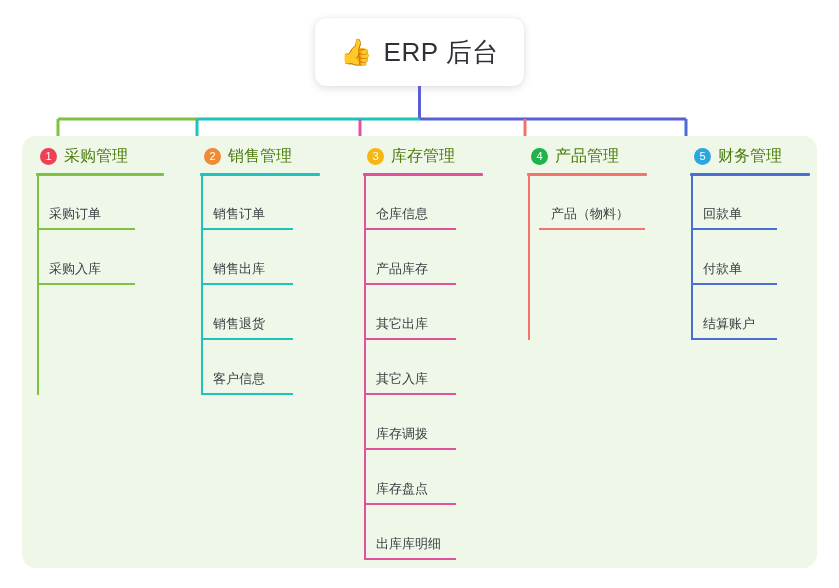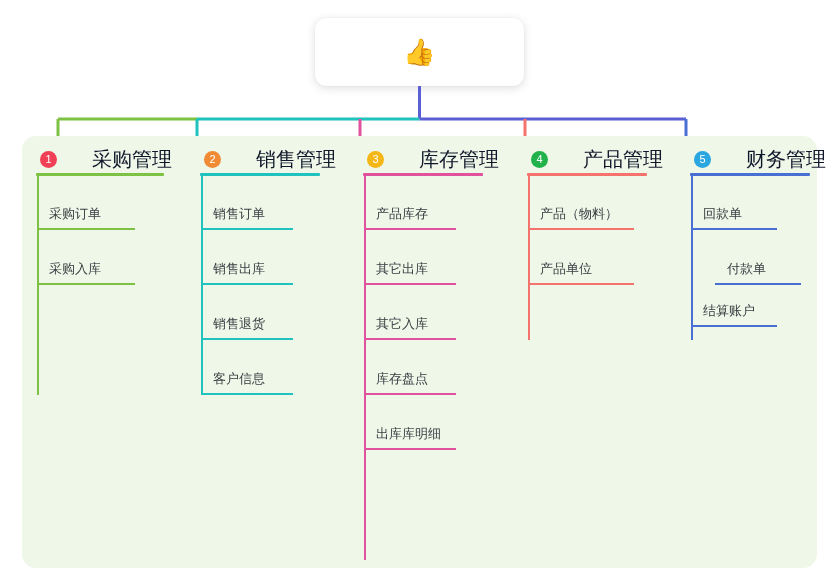--- a/index.html
+++ b/index.html
@@ -104,23 +104,22 @@
     height: 17px;
     border-radius: 50%;
     color: #ffffff;
     font-size: 11px;
     line-height: 17px;
     text-align: center;
     font-weight: normal;
     flex: 0 0 auto;
   }
   .col-title {
-    font-size: 20px;
-    color: #0f172a;
-    margin-left: 28px;
+    font-size: 16px;
+    color: #4d7c0f;
   }
   .col-underline {
     position: absolute;
     left: 14px;
     top: 37px;
     height: 3px;
     border-radius: 1px;
   }
 
   
@@ -153,20 +152,21 @@
     height: 2px;
   }
 </style>
 </head>
 <body>
 
 <div id="mindmap-root">
 
   <div class="root-node">
     <span class="root-emoji">👍</span>
+    <span class="root-title">ERP 后台</span>
   </div>
 
   <svg class="connectors" width="839" height="588" viewBox="0 0 839 588">
     <g id="connector-group">
         <line x1="419.5" y1="86" x2="419.5" y2="119" stroke="#5b5fd6" stroke-width="3"></line>
         <line x1="58" y1="119" x2="197" y2="119" stroke="#7dc242" stroke-width="3"></line>
         <line x1="197" y1="119" x2="419.5" y2="119" stroke="#1fc2bd" stroke-width="3"></line>
         <line x1="419.5" y1="119" x2="686" y2="119" stroke="#5b5fd6" stroke-width="3"></line>
         <line x1="58" y1="119" x2="58" y2="143" stroke="#7dc242" stroke-width="3"></line>
         <line x1="197" y1="119" x2="197" y2="143" stroke="#1fc2bd" stroke-width="3"></line>
@@ -225,76 +225,80 @@
       </div>
       <div class="column col-2">
         <div class="col-header">
           <span class="badge" style="background: rgb(245, 183, 22);">3</span>
           <span class="col-title">库存管理</span>
         </div>
         <div class="col-underline" style="width: 120px; background: rgb(224, 82, 156);"></div>
         <div class="spine" style="left: 15px; height: 385px; background: rgb(224, 82, 156);"></div>
         <div class="children" style="left: 15px;">
           <div class="child" style="height: 55px; width: 92px;">
+            <span class="child-label">仓库信息</span>
+            <div class="child-underline" style="width: 92px; background: rgb(224, 82, 156);"></div>
+          </div>
+          <div class="child" style="height: 55px; width: 92px;">
             <span class="child-label">产品库存</span>
             <div class="child-underline" style="width: 92px; background: rgb(224, 82, 156);"></div>
           </div>
           <div class="child" style="height: 55px; width: 92px;">
             <span class="child-label">其它出库</span>
             <div class="child-underline" style="width: 92px; background: rgb(224, 82, 156);"></div>
           </div>
           <div class="child" style="height: 55px; width: 92px;">
             <span class="child-label">其它入库</span>
+            <div class="child-underline" style="width: 92px; background: rgb(224, 82, 156);"></div>
+          </div>
+          <div class="child" style="height: 55px; width: 92px;">
+            <span class="child-label">库存调拨</span>
             <div class="child-underline" style="width: 92px; background: rgb(224, 82, 156);"></div>
           </div>
           <div class="child" style="height: 55px; width: 92px;">
             <span class="child-label">库存盘点</span>
             <div class="child-underline" style="width: 92px; background: rgb(224, 82, 156);"></div>
           </div>
           <div class="child" style="height: 55px; width: 92px; padding-left: 46px;">
             <span class="child-label">出库库明细</span>
             <div class="child-underline" style="width: 92px; background: rgb(224, 82, 156);"></div>
           </div>
         </div>
       </div>
       <div class="column col-3">
         <div class="col-header">
           <span class="badge" style="background: rgb(33, 178, 75);">4</span>
           <span class="col-title">产品管理</span>
         </div>
         <div class="col-underline" style="width: 120px; background: rgb(244, 115, 108);"></div>
         <div class="spine" style="left: 15px; height: 165px; background: rgb(244, 115, 108);"></div>
-        <div class="children" style="left: 15px; text-align: right;">
+        <div class="children" style="left: 26px; text-align: right;">
           <div class="child" style="height: 55px; width: 106px;">
             <span class="child-label">产品（物料）</span>
-            <div class="child-underline" style="width: 106px; background: rgb(244, 115, 108);"></div>
-          </div>
-          <div class="child" style="height: 55px; width: 106px;">
-            <span class="child-label">产品单位</span>
             <div class="child-underline" style="width: 106px; background: rgb(244, 115, 108);"></div>
           </div>
         </div>
       </div>
       <div class="column col-4">
         <div class="col-header">
           <span class="badge" style="background: rgb(42, 166, 224);">5</span>
           <span class="col-title">财务管理</span>
         </div>
         <div class="col-underline" style="width: 120px; background: rgb(74, 111, 212);"></div>
         <div class="spine" style="left: 15px; height: 165px; background: rgb(74, 111, 212);"></div>
         <div class="children" style="left: 15px;">
           <div class="child" style="height: 55px; width: 86px;">
             <span class="child-label">回款单</span>
             <div class="child-underline" style="width: 86px; background: rgb(74, 111, 212);"></div>
           </div>
-          <div class="child" style="height: 55px; width: 86px; margin-left: 24px;">
+          <div class="child" style="height: 55px; width: 86px;">
             <span class="child-label">付款单</span>
             <div class="child-underline" style="width: 86px; background: rgb(74, 111, 212);"></div>
           </div>
-          <div class="child" style="height: 42px; width: 86px;">
+          <div class="child" style="height: 55px; width: 86px;">
             <span class="child-label">结算账户</span>
             <div class="child-underline" style="width: 86px; background: rgb(74, 111, 212);"></div>
           </div>
         </div>
       </div>
     </div>
 
 </div>
 
 </body></html>

